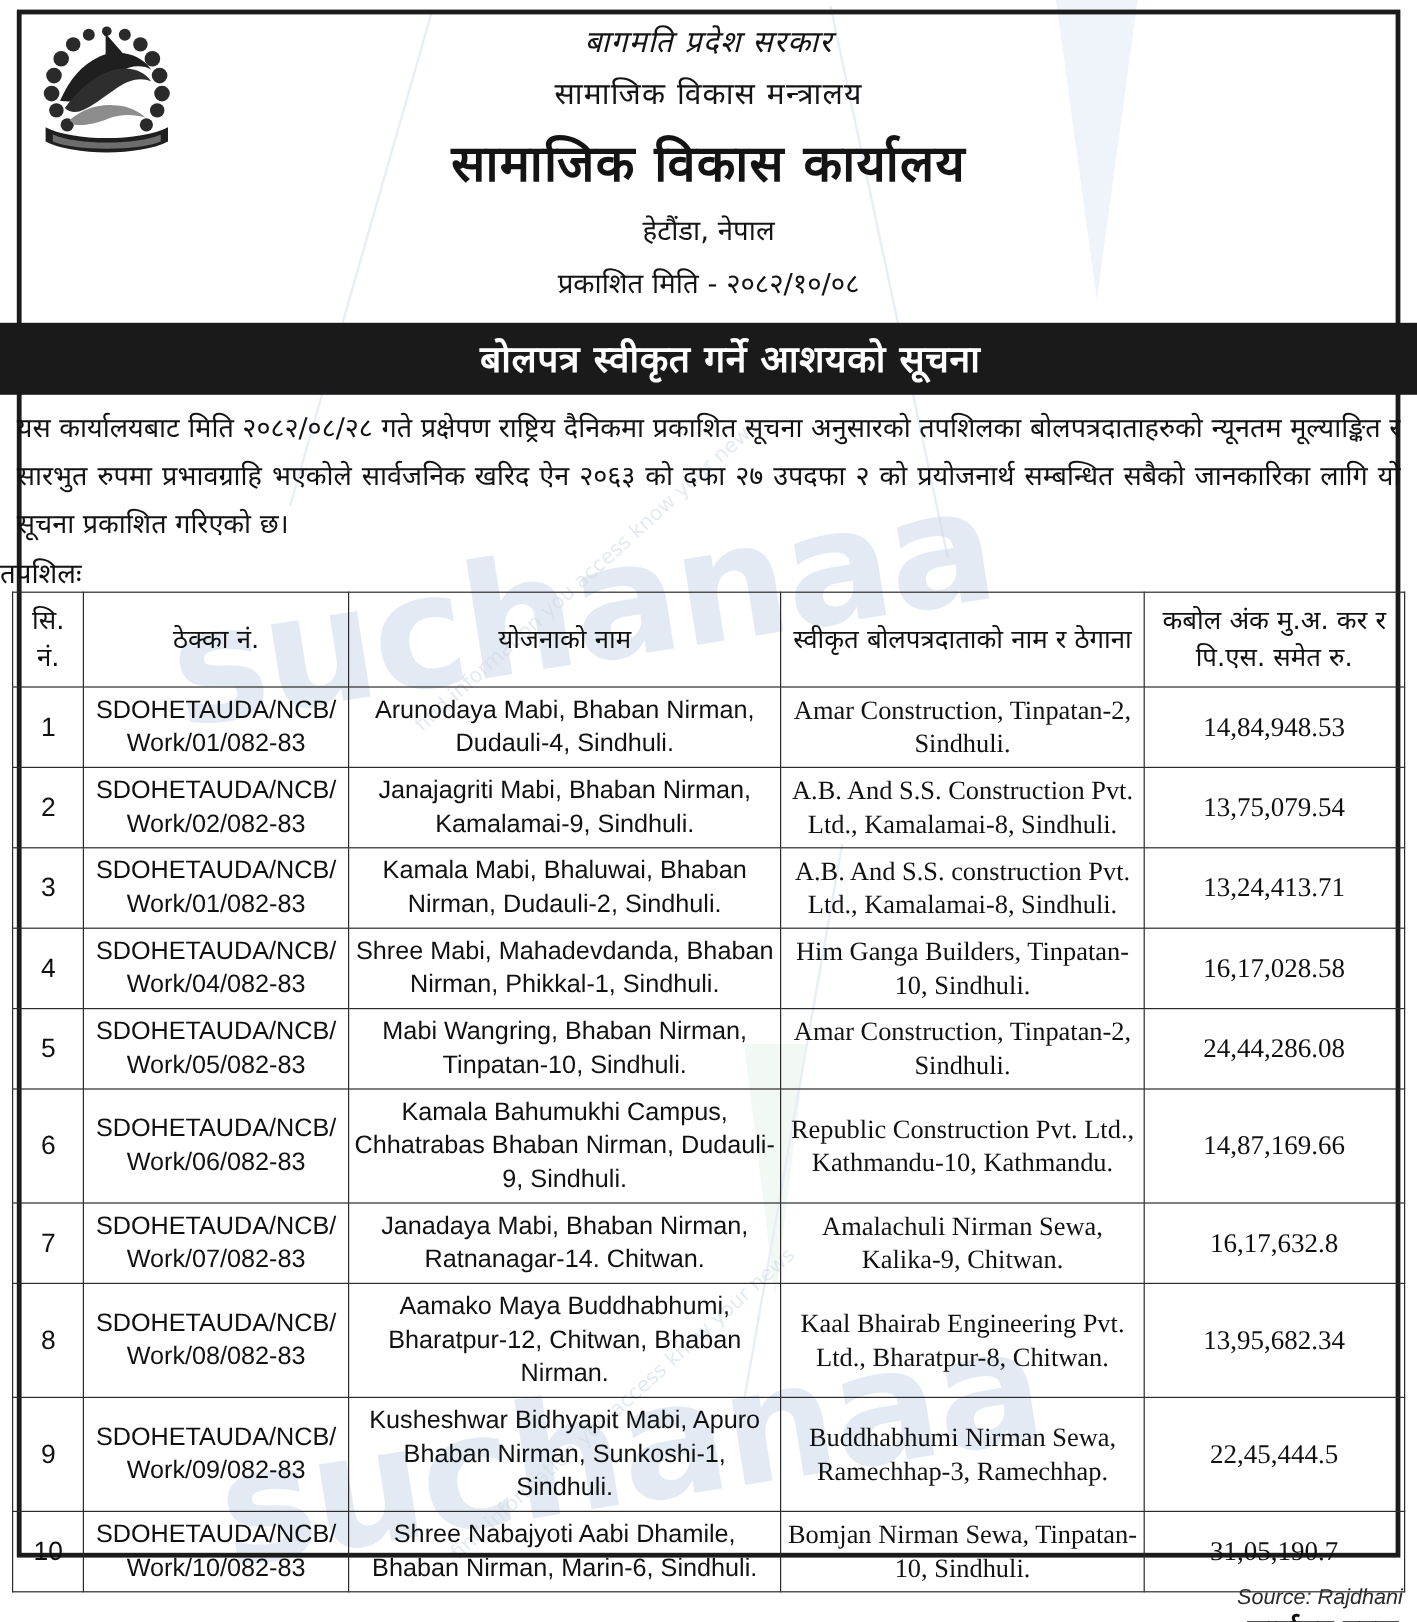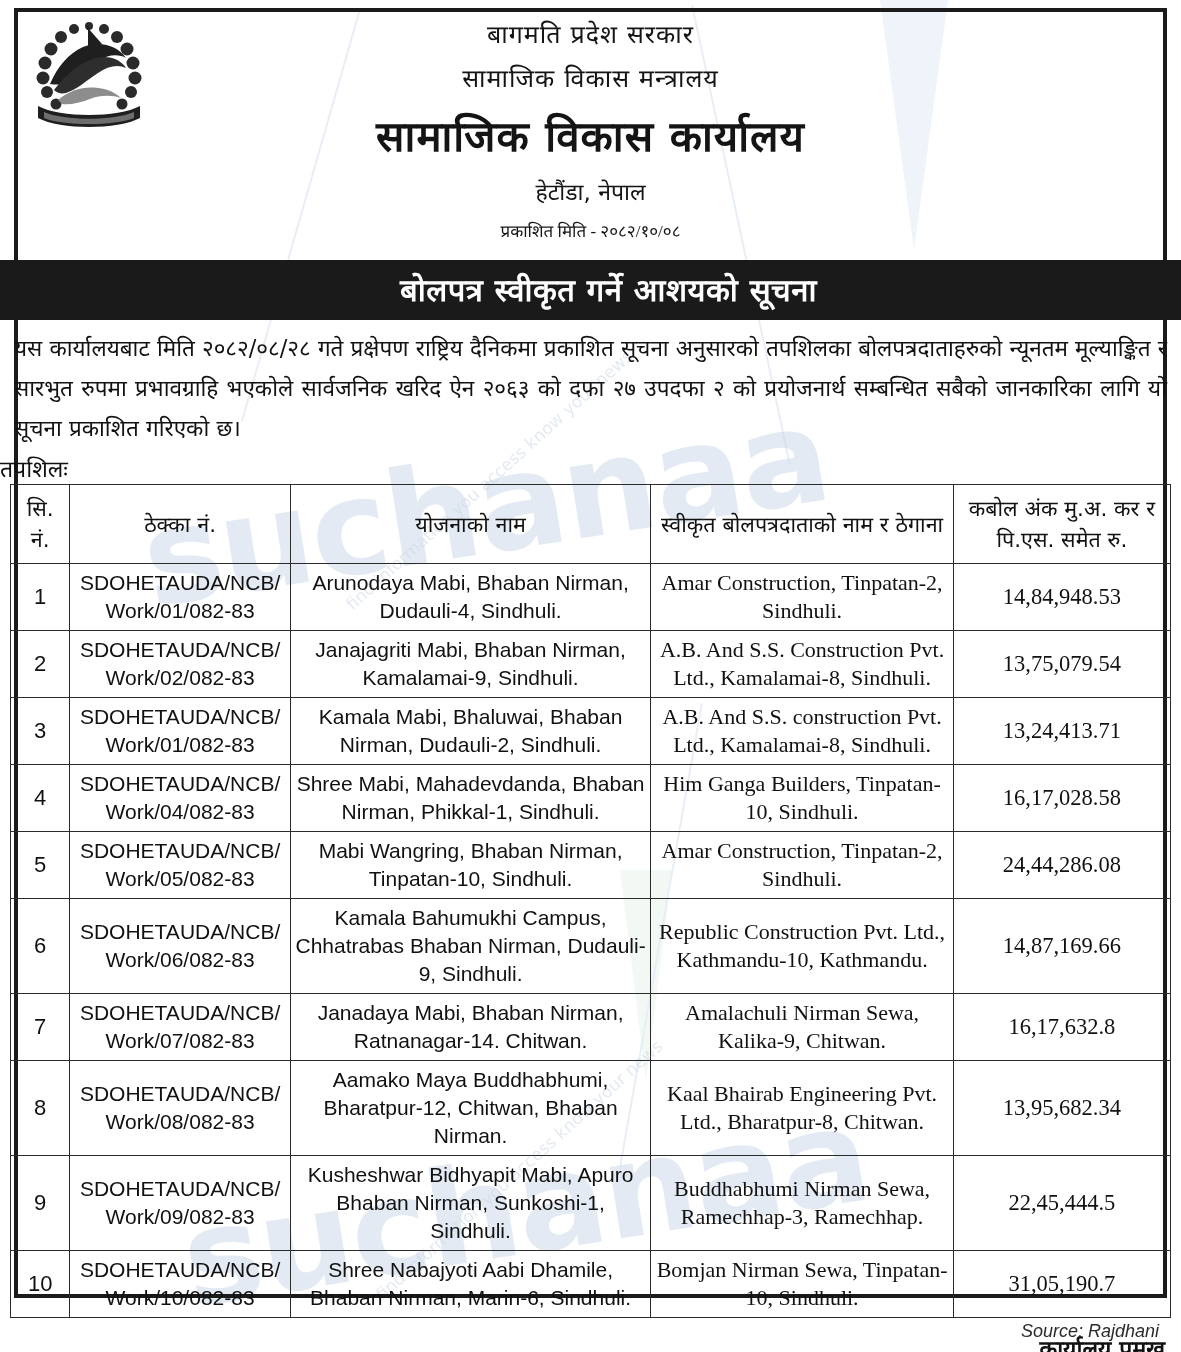--- a/index.html
+++ b/index.html
@@ -90,25 +90,25 @@
   }
   .emblem {
     position: absolute;
     left: 28px; top: 14px;
     width: 122px; height: 124px;
   }
   .np {
     font-family: "DejaVu Sans", sans-serif;
     color: #141414;
   }
-  .line-gov   { font-size: 25px; letter-spacing: 1px; margin: 2px 0 0 0; }
+  .line-gov   { font-size: 25px; letter-spacing: 1px; margin: 2px 0 0 0; font-style: italic; }
   .line-min   { font-size: 25px; letter-spacing: 1px; margin: 10px 0 0 0; }
   .line-off   { font-size: 42px; font-weight: bold; margin: 12px 0 0 0; letter-spacing: 1px; }
   .line-loc   { font-size: 23px; margin: 12px 0 0 0; }
-  .line-date  { font-size: 17px; margin: 12px 0 6px 0; font-family: Liberation Serif, serif; }
+  .line-date  { font-size: 23px; margin: 12px 0 6px 0; }
 
   
   .banner {
     background: #1a1a1a;
     color: #ffffff;
     text-align: center;
     padding: 8px 0 10px 0;
     margin: 6px 0 0 0;
   }
   .banner-text {
@@ -190,21 +190,21 @@
     text-align: right;
     font-family: "DejaVu Sans", sans-serif;
     font-size: 23px;
     font-weight: bold;
     padding: 14px 16px 0 0;
   }
 
   
   .source {
     position: absolute;
-    right: 22px; bottom: 10px;
+    right: 12px; bottom: 10px;
     font-family: "Liberation Sans", sans-serif;
     font-style: italic;
     font-size: 18px;
     color: #2a2a2a;
     z-index: 5;
   }
 </style>
 </head>
 <body>
 

